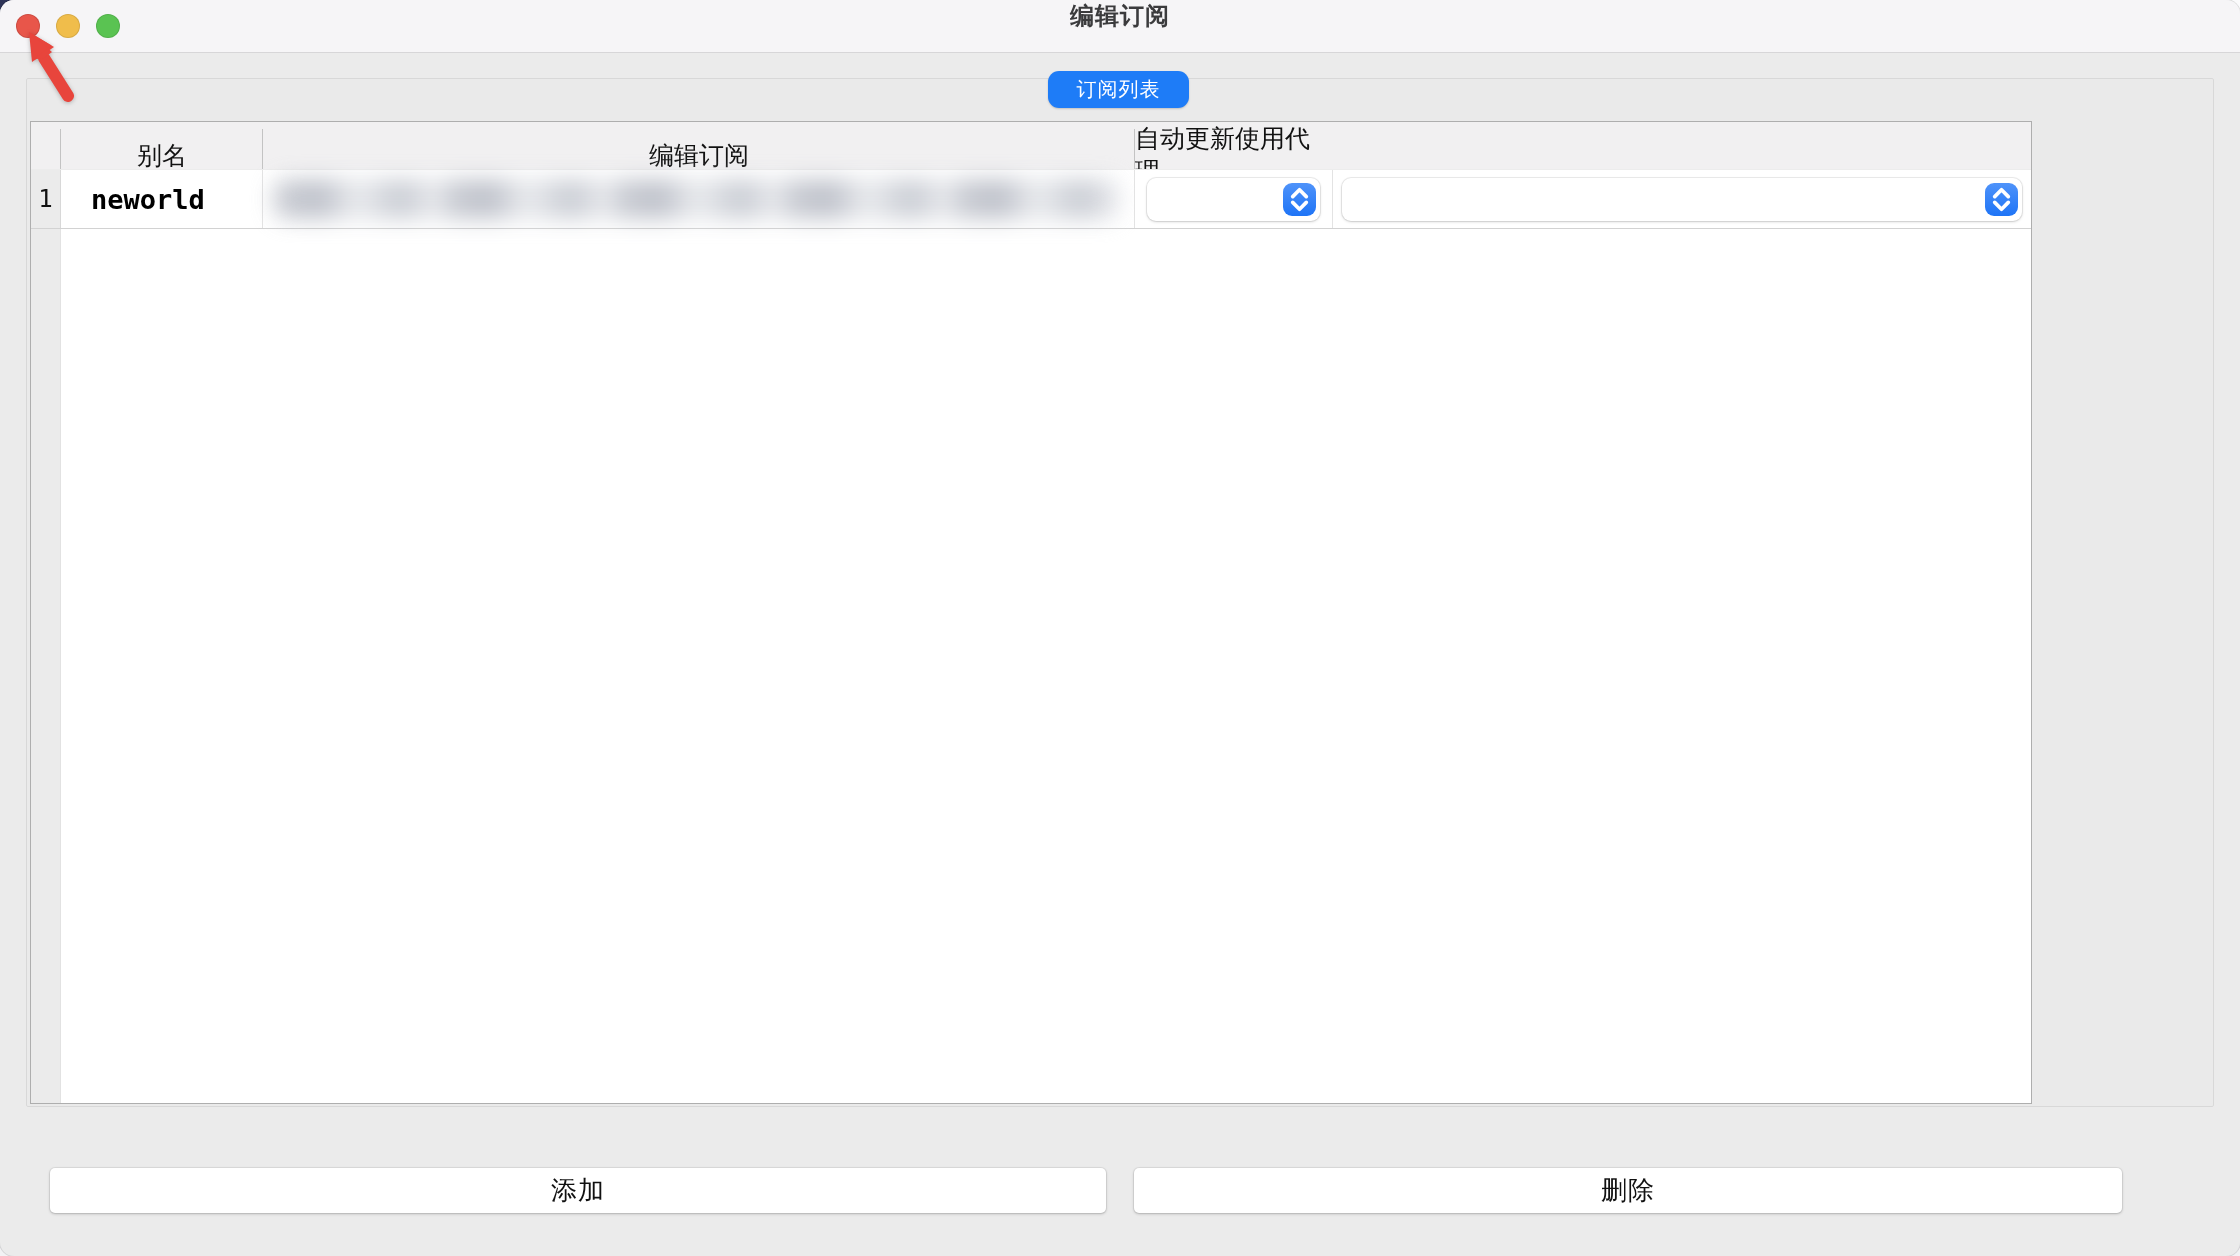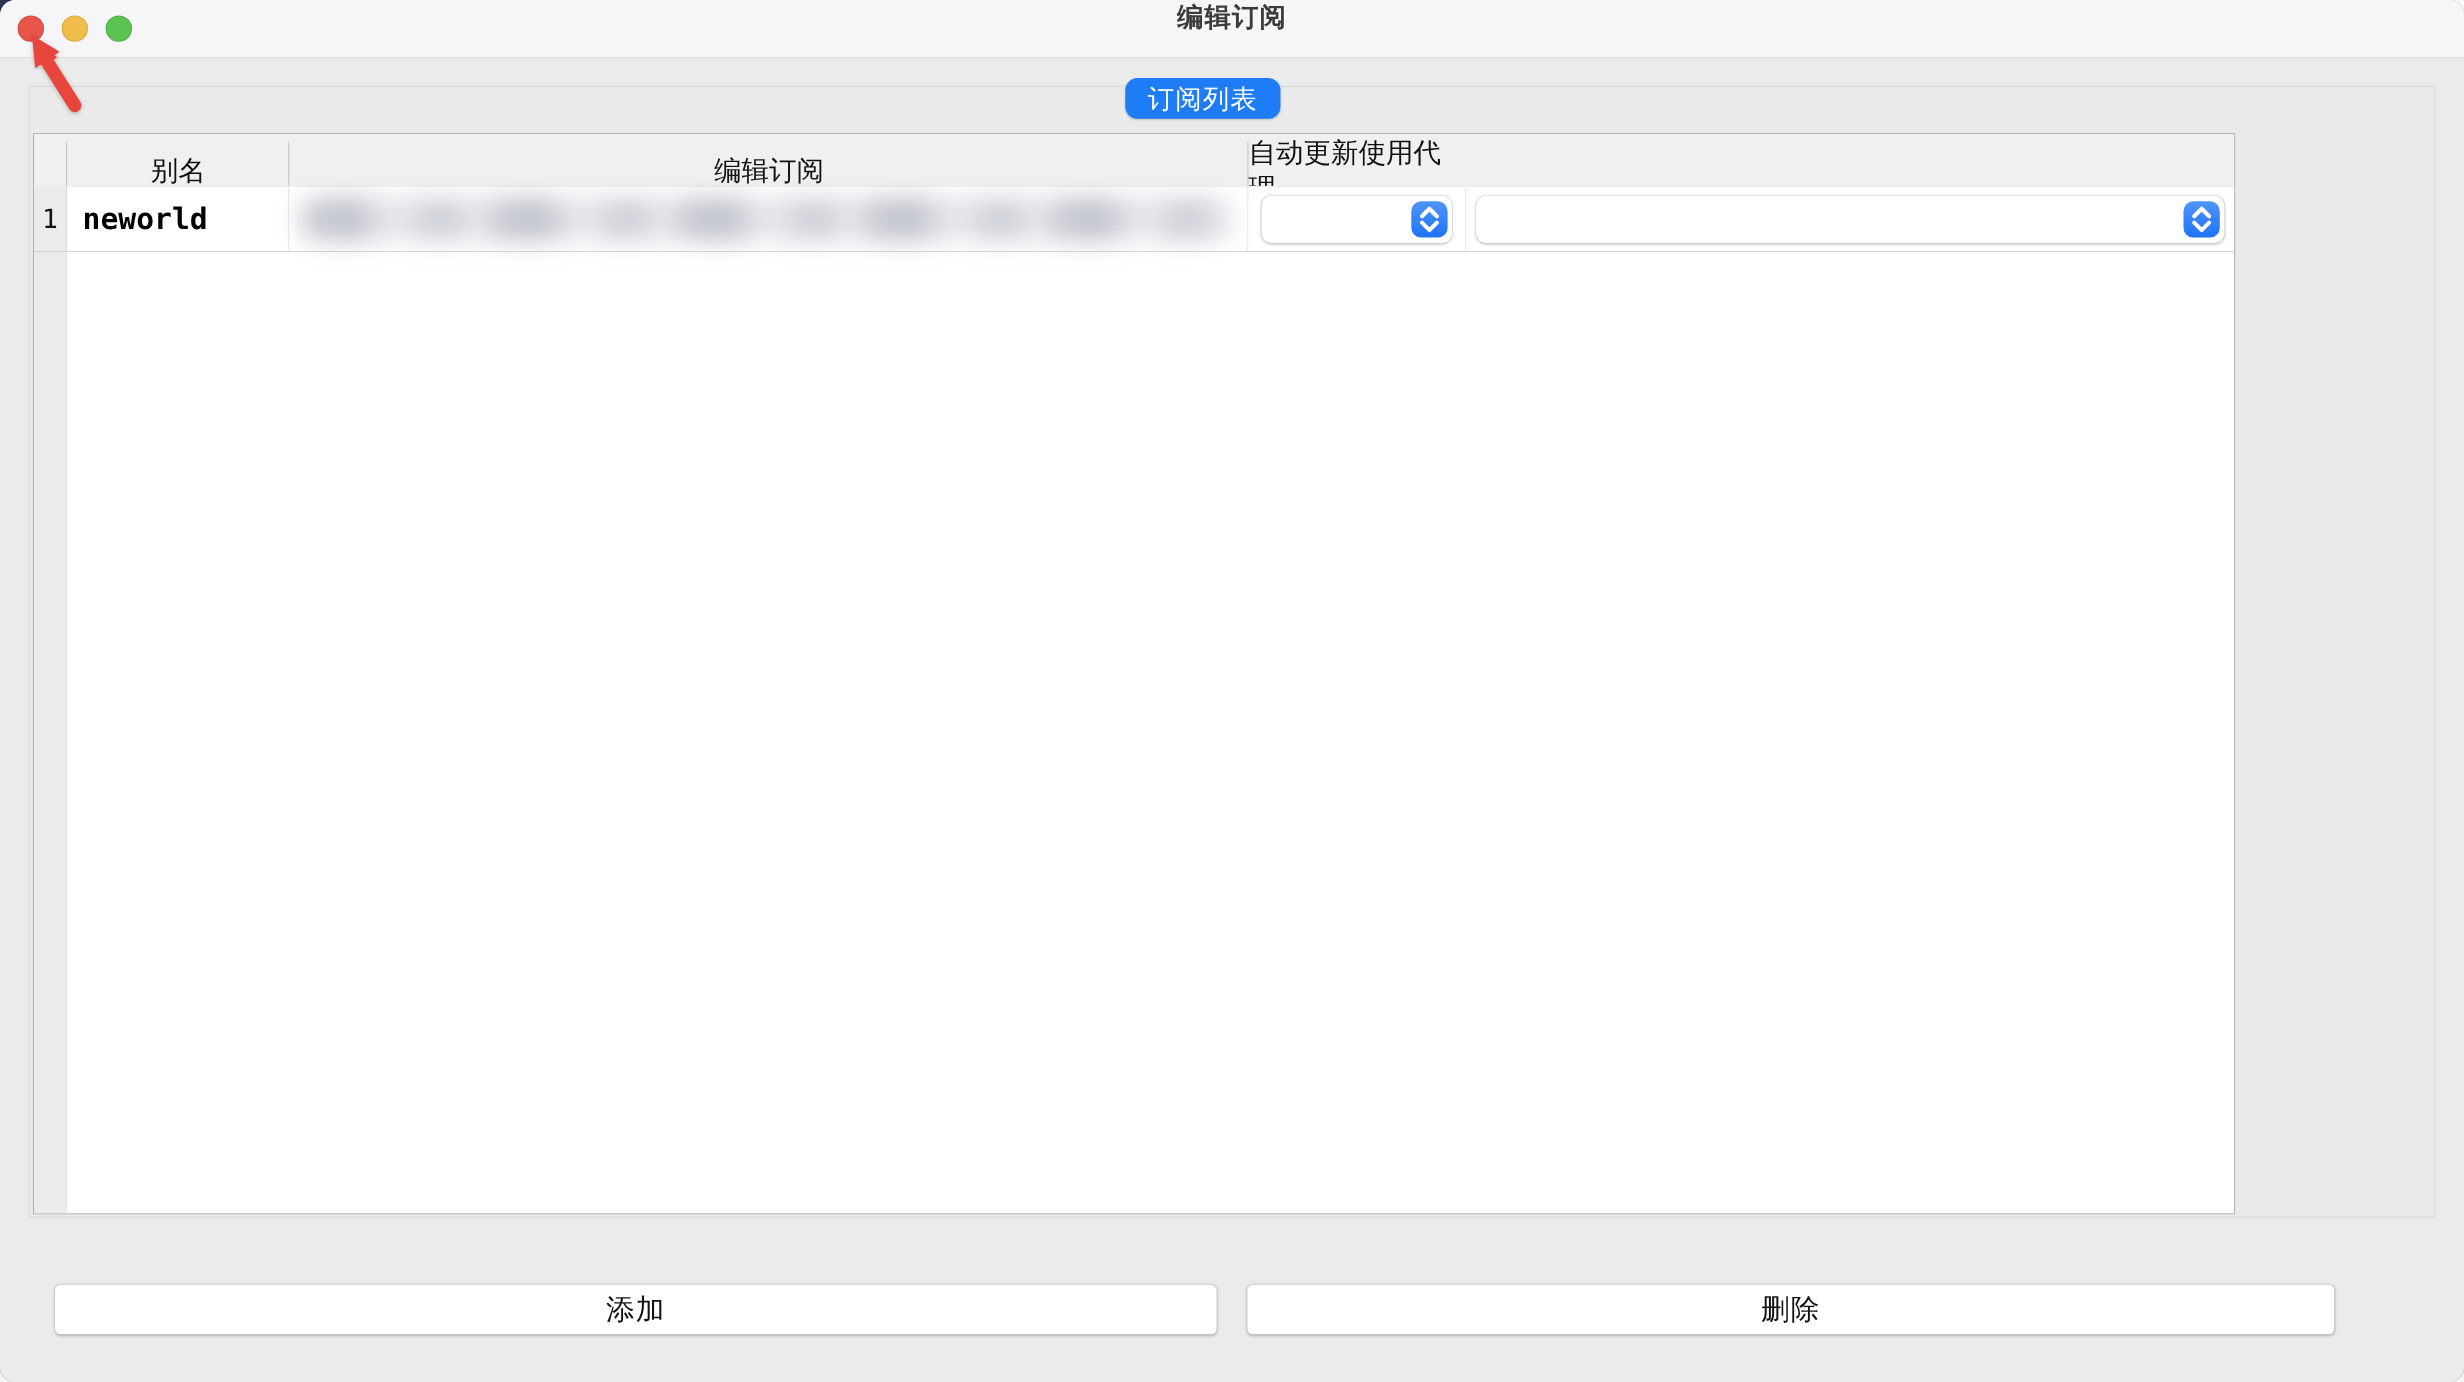--- a/index.html
+++ b/index.html
@@ -30,22 +30,22 @@
   .tl.red   { background:#e8564a; box-shadow:inset 0 0 0 1px rgba(0,0,0,.12); }
   .tl.yel   { background:#f0bd4b; box-shadow:inset 0 0 0 1px rgba(0,0,0,.10); }
   .tl.grn   { background:#5ac352; box-shadow:inset 0 0 0 1px rgba(0,0,0,.10); }
 
   
   .tabpane {
     position:absolute; left:26px; top:78px; width:2188px; height:1029px;
     background:#eaeaea; border:1px solid #d8d8d8; border-radius:2px;
   }
   .tab-btn {
-    position:absolute; left:1023px; top:71px; width:141px; height:37px;
-    background:#1e7cf7; color:#ffffff; font-size:24px; font-weight:500;
+    position:absolute; left:1048px; top:71px; width:141px; height:37px;
+    background:#1e7cf7; color:#ffffff; font-size:20px; font-weight:500;
     font-family:"Liberation Sans", sans-serif;
     border:none; border-radius:11px; letter-spacing:1px;
     display:flex; align-items:center; justify-content:center;
     box-shadow:0 1px 2px rgba(0,0,0,.18);
     cursor:default;
   }
 
   
   .table {
     position:absolute; left:30px; top:121px; width:2002px; height:983px;
@@ -82,21 +82,21 @@
     border-right:1px solid #e3e3e3;
   }
   .td:last-child { border-right:none; }
   .td.num {
     background:#ebebeb; justify-content:center;
     font-family:"DejaVu Sans Mono","Liberation Mono",monospace;
     font-size:24px; color:#111; border-right:1px solid #d8d8d8;
   }
   .td.alias {
     font-family:"DejaVu Sans Mono","Liberation Mono",monospace;
-    font-size:27px; font-weight:700; color:#000; padding-left:14px;
+    font-size:27px; font-weight:700; color:#000; padding-left:30px;
   }
   .redacted {
     width:calc(100% - 24px); height:40px; margin-left:10px; border-radius:14px;
     background:repeating-linear-gradient(90deg,
       #c2c5cd 0px, #aeb2bd 46px, #e4e6ea 84px, #bcc0c9 128px, #e9eaee 170px);
     filter:blur(11px); opacity:.8;
   }
 
   
   .popup {

